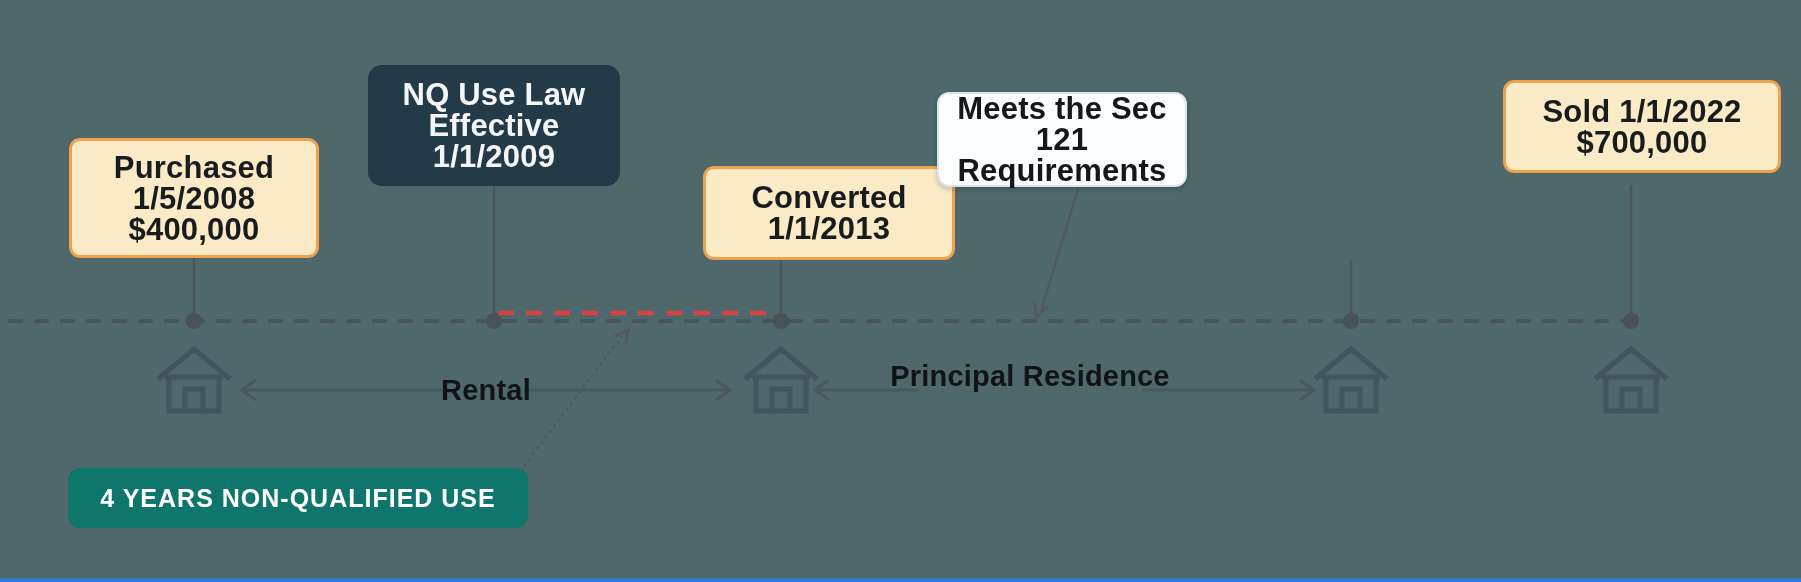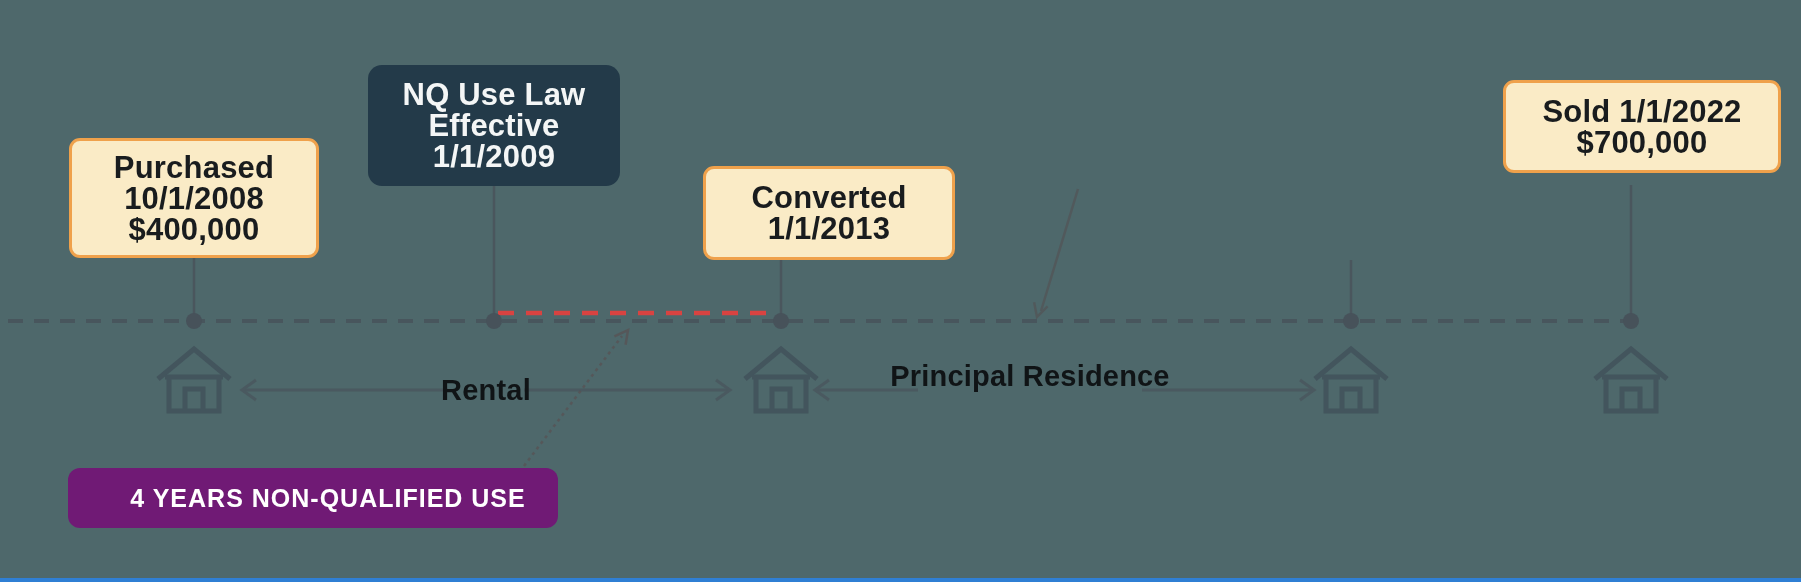--- a/index.html
+++ b/index.html
@@ -26,23 +26,23 @@
     background:#FBFDFE;border:2px solid #DCE4EB;border-radius:12px;color:#15181A;
     box-shadow:0 2px 5px rgba(20,30,35,.25);
   }
   .period-label{
     position:absolute;transform:translate(-50%,-50%);
     font-size:29px;font-weight:bold;color:#101416;white-space:nowrap;
     letter-spacing:.2px;
   }
   .nq-badge{
     position:absolute;left:68px;top:468px;width:460px;height:60px;
-    background:#701a75;border-radius:12px;color:#FFFFFF;
+    background:#0f766e;border-radius:12px;color:#FFFFFF;
     display:flex;align-items:center;justify-content:center;
-    font-size:25px;font-weight:bold;letter-spacing:1px;white-space:nowrap;padding-left:30px;
+    font-size:25px;font-weight:bold;letter-spacing:1px;white-space:nowrap;
   }
 </style>
 </head>
 <body>
 
 <div class="canvas">
 
   <svg class="layer" width="1801" height="582" viewBox="0 0 1801 582">
 
     <line x1="8" y1="321" x2="1631" y2="321" stroke="#47525A" stroke-width="4" stroke-dasharray="15 11" opacity="0.8"></line>
@@ -112,35 +112,39 @@
     </g>
 
     <g stroke="#5A4F51" stroke-width="2.5" fill="none" opacity="0.65">
       <line x1="524" y1="466" x2="622" y2="336" stroke-dasharray="3 4"></line>
       <polyline points="614.4,336.3 628,330 625.6,344.8"></polyline>
     </g>
   </svg>
 
   <div class="event-box cream" style="left:69px;top:138px;width:250px;height:120px;">
     <span>Purchased
-10/1/2008
+1/5/2008
 $400,000</span>
   </div>
 
   <div class="event-box dark" style="left:368px;top:65px;width:252px;height:121px;">
     <span>NQ Use Law
 Effective
 1/1/2009</span>
   </div>
 
   <div class="event-box cream" style="left:655px;top:166px;width:252px;height:94px;margin-left:48px;">
     <span>Converted
 1/1/2013</span>
   </div>
 
+  <div class="event-box white" style="left:937px;top:92px;width:250px;height:95px;">
+    <span>Meets the Sec 121
+Requirements</span>
+  </div>
 
 
   <div class="event-box cream" style="left:1503px;top:80px;width:278px;height:93px;">
     <span>Sold 1/1/2022
 $700,000</span>
   </div>
 
   <div class="period-label" style="left:486px;top:390px;">Rental</div>
 
   <div class="period-label" style="left:1030px;top:376px;">Principal Residence</div>

